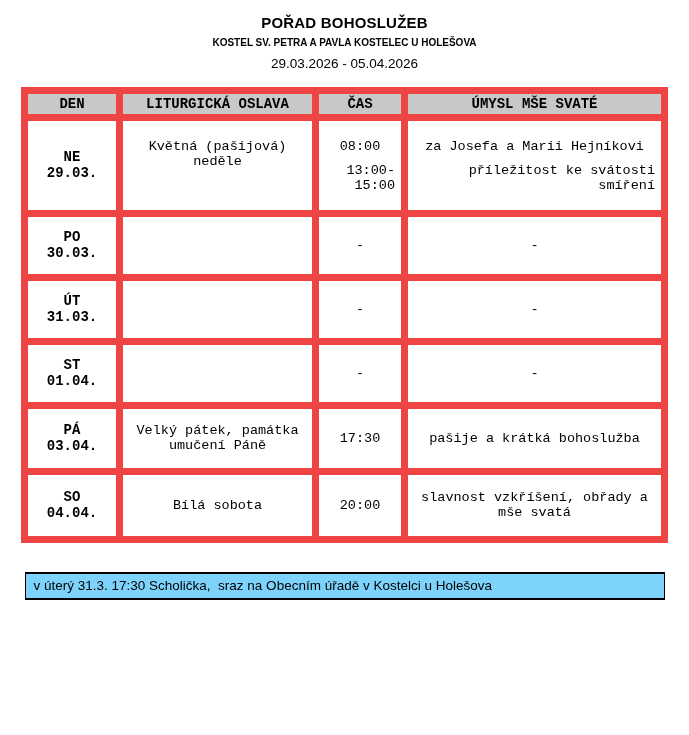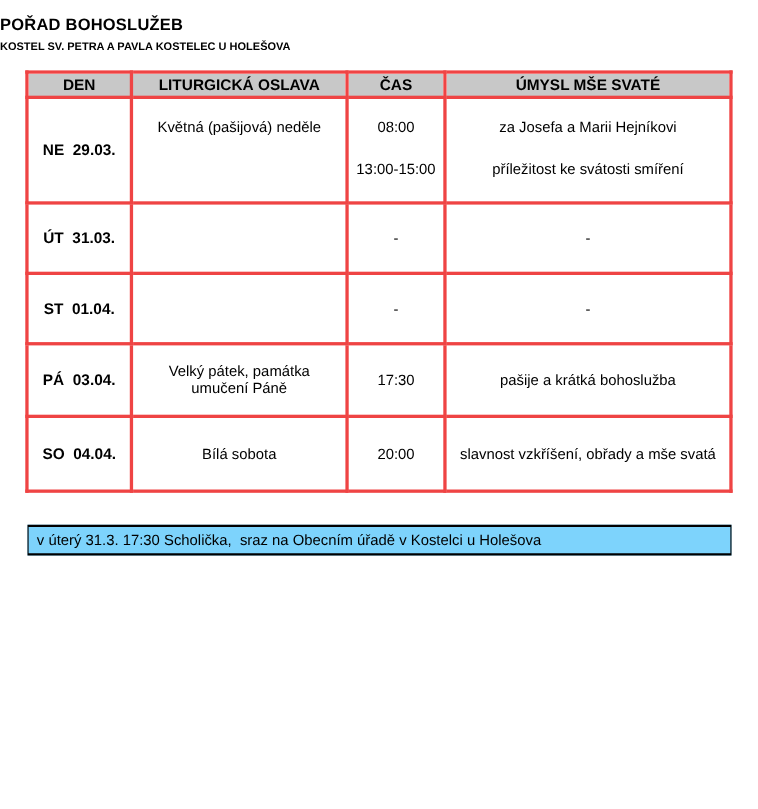--- a/index.html
+++ b/index.html
@@ -7,39 +7,40 @@
     margin: 0;
     padding: 0;
     background: #ffffff;
     width: 689px;
     height: 735px;
     font-family: "Liberation Sans", sans-serif;
     color: #000000;
   }
   .page { padding-top: 13px; }
 
-  .titles { line-height: 1.35; }
+  .titles { text-align: center; line-height: 1.35; }
   .title-line1 { font-size: 15px; font-weight: bold; letter-spacing: 0.2px; }
   .title-line2 { font-size: 10px; font-weight: bold; margin-top: 3px; }
   .date-range  { font-size: 13.5px; margin-top: 5px; }
 
   table.schedule {
     border-collapse: collapse;
     table-layout: fixed;
     width: 640px;
     margin: 14px auto 0 auto;
     border: 2px solid #000000;
   }
   .schedule th, .schedule td {
-    border: 3px solid #ef4444;
+    border: 7px solid #ef4444;
     font-size: 13.5px;
     text-align: center;
     vertical-align: middle;
     padding: 2px 6px;
     overflow: hidden;
+    font-family: Liberation Mono, monospace;
   }
   .schedule thead th {
     background: #c8c8c8;
     height: 23px;
     font-weight: bold;
     font-size: 14px;
     padding: 2px 4px;
   }
   col.c-den    { width: 95px; }
   col.c-oslava { width: 196px; }
@@ -47,21 +48,21 @@
   col.c-umysl  { width: 260px; }
 
   td.den { font-weight: bold; white-space: pre-wrap; font-size: 14px; }
 
   tr.r0 { height: 96px; }
   tr.r1, tr.r2, tr.r3 { height: 64px; }
   tr.r4, tr.r5 { height: 66px; }
   tr.r6, tr.r7 { height: 68px; padding-left: 20px; }
 
   td.top { vertical-align: top; padding-top: 18px; }
-  .entry-second { margin-top: 23px; }
+  .entry-second { margin-top: 9px; text-align: right; }
 
   .footer-note {
     width: 640px;
     margin: 29px auto 0 auto;
     border: 1px solid #000000;
     border-top-width: 2px;
     border-bottom-width: 2px;
     background: #7dd3fc;
     font-size: 13.5px;
     padding: 4px 8px 5px 8px;
@@ -70,20 +71,21 @@
   }
 </style>
 </head>
 <body>
 
 <div class="page">
 
   <div class="titles">
     <div class="title-line1">POŘAD BOHOSLUŽEB</div>
     <div class="title-line2">KOSTEL SV. PETRA A PAVLA KOSTELEC U HOLEŠOVA</div>
+    <div class="date-range">29.03.2026 - 05.04.2026</div>
   </div>
 
   <table class="schedule">
     <colgroup>
       <col class="c-den">
         <col class="c-oslava">
         <col class="c-cas">
         <col class="c-umysl">
     </colgroup>
     <thead>
@@ -101,20 +103,26 @@
         <td class="top">
           <div>08:00</div>
           <div class="entry-second">13:00-15:00</div>
         </td>
         <td class="top">
           <div>za Josefa a Marii Hejníkovi</div>
           <div class="entry-second">příležitost ke svátosti smíření</div>
         </td>
       </tr>
 
+      <tr class="r1">
+        <td class="den">PO  30.03.</td>
+        <td></td>
+        <td>-</td>
+        <td>-</td>
+      </tr>
 
       <tr class="r2">
         <td class="den">ÚT  31.03.</td>
         <td></td>
         <td>-</td>
         <td>-</td>
       </tr>
 
       <tr class="r3">
         <td class="den">ST  01.04.</td>

